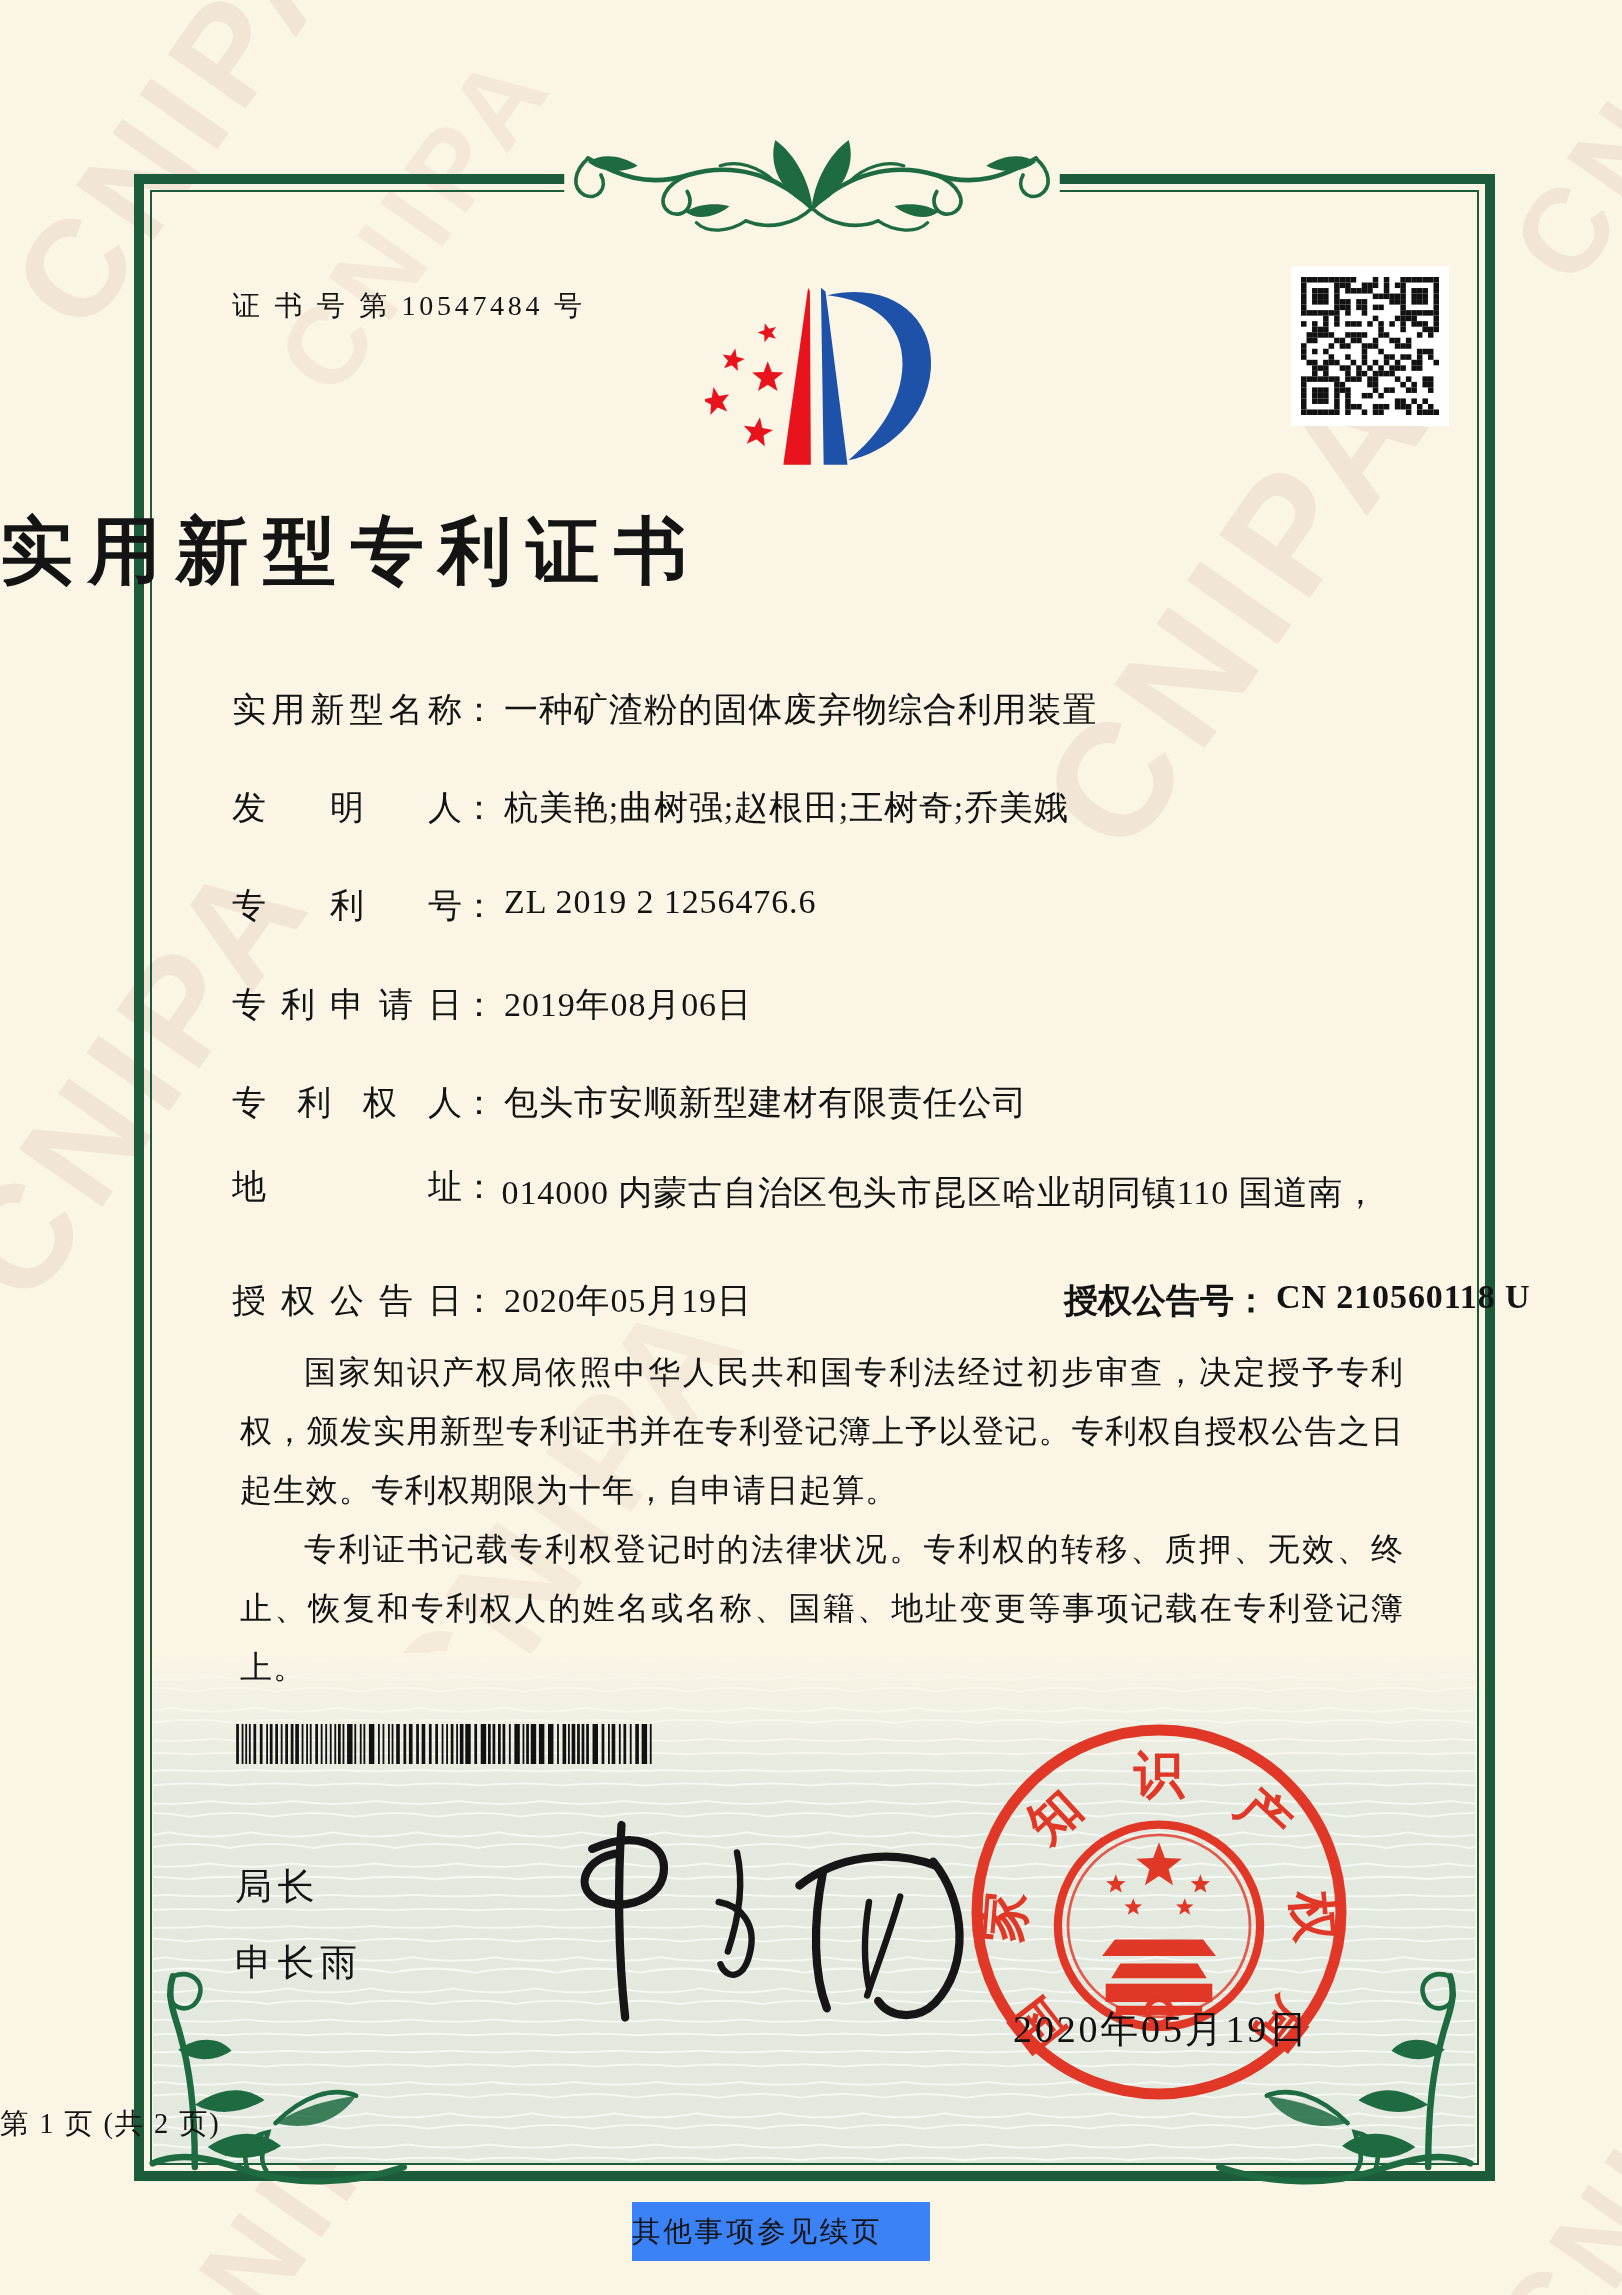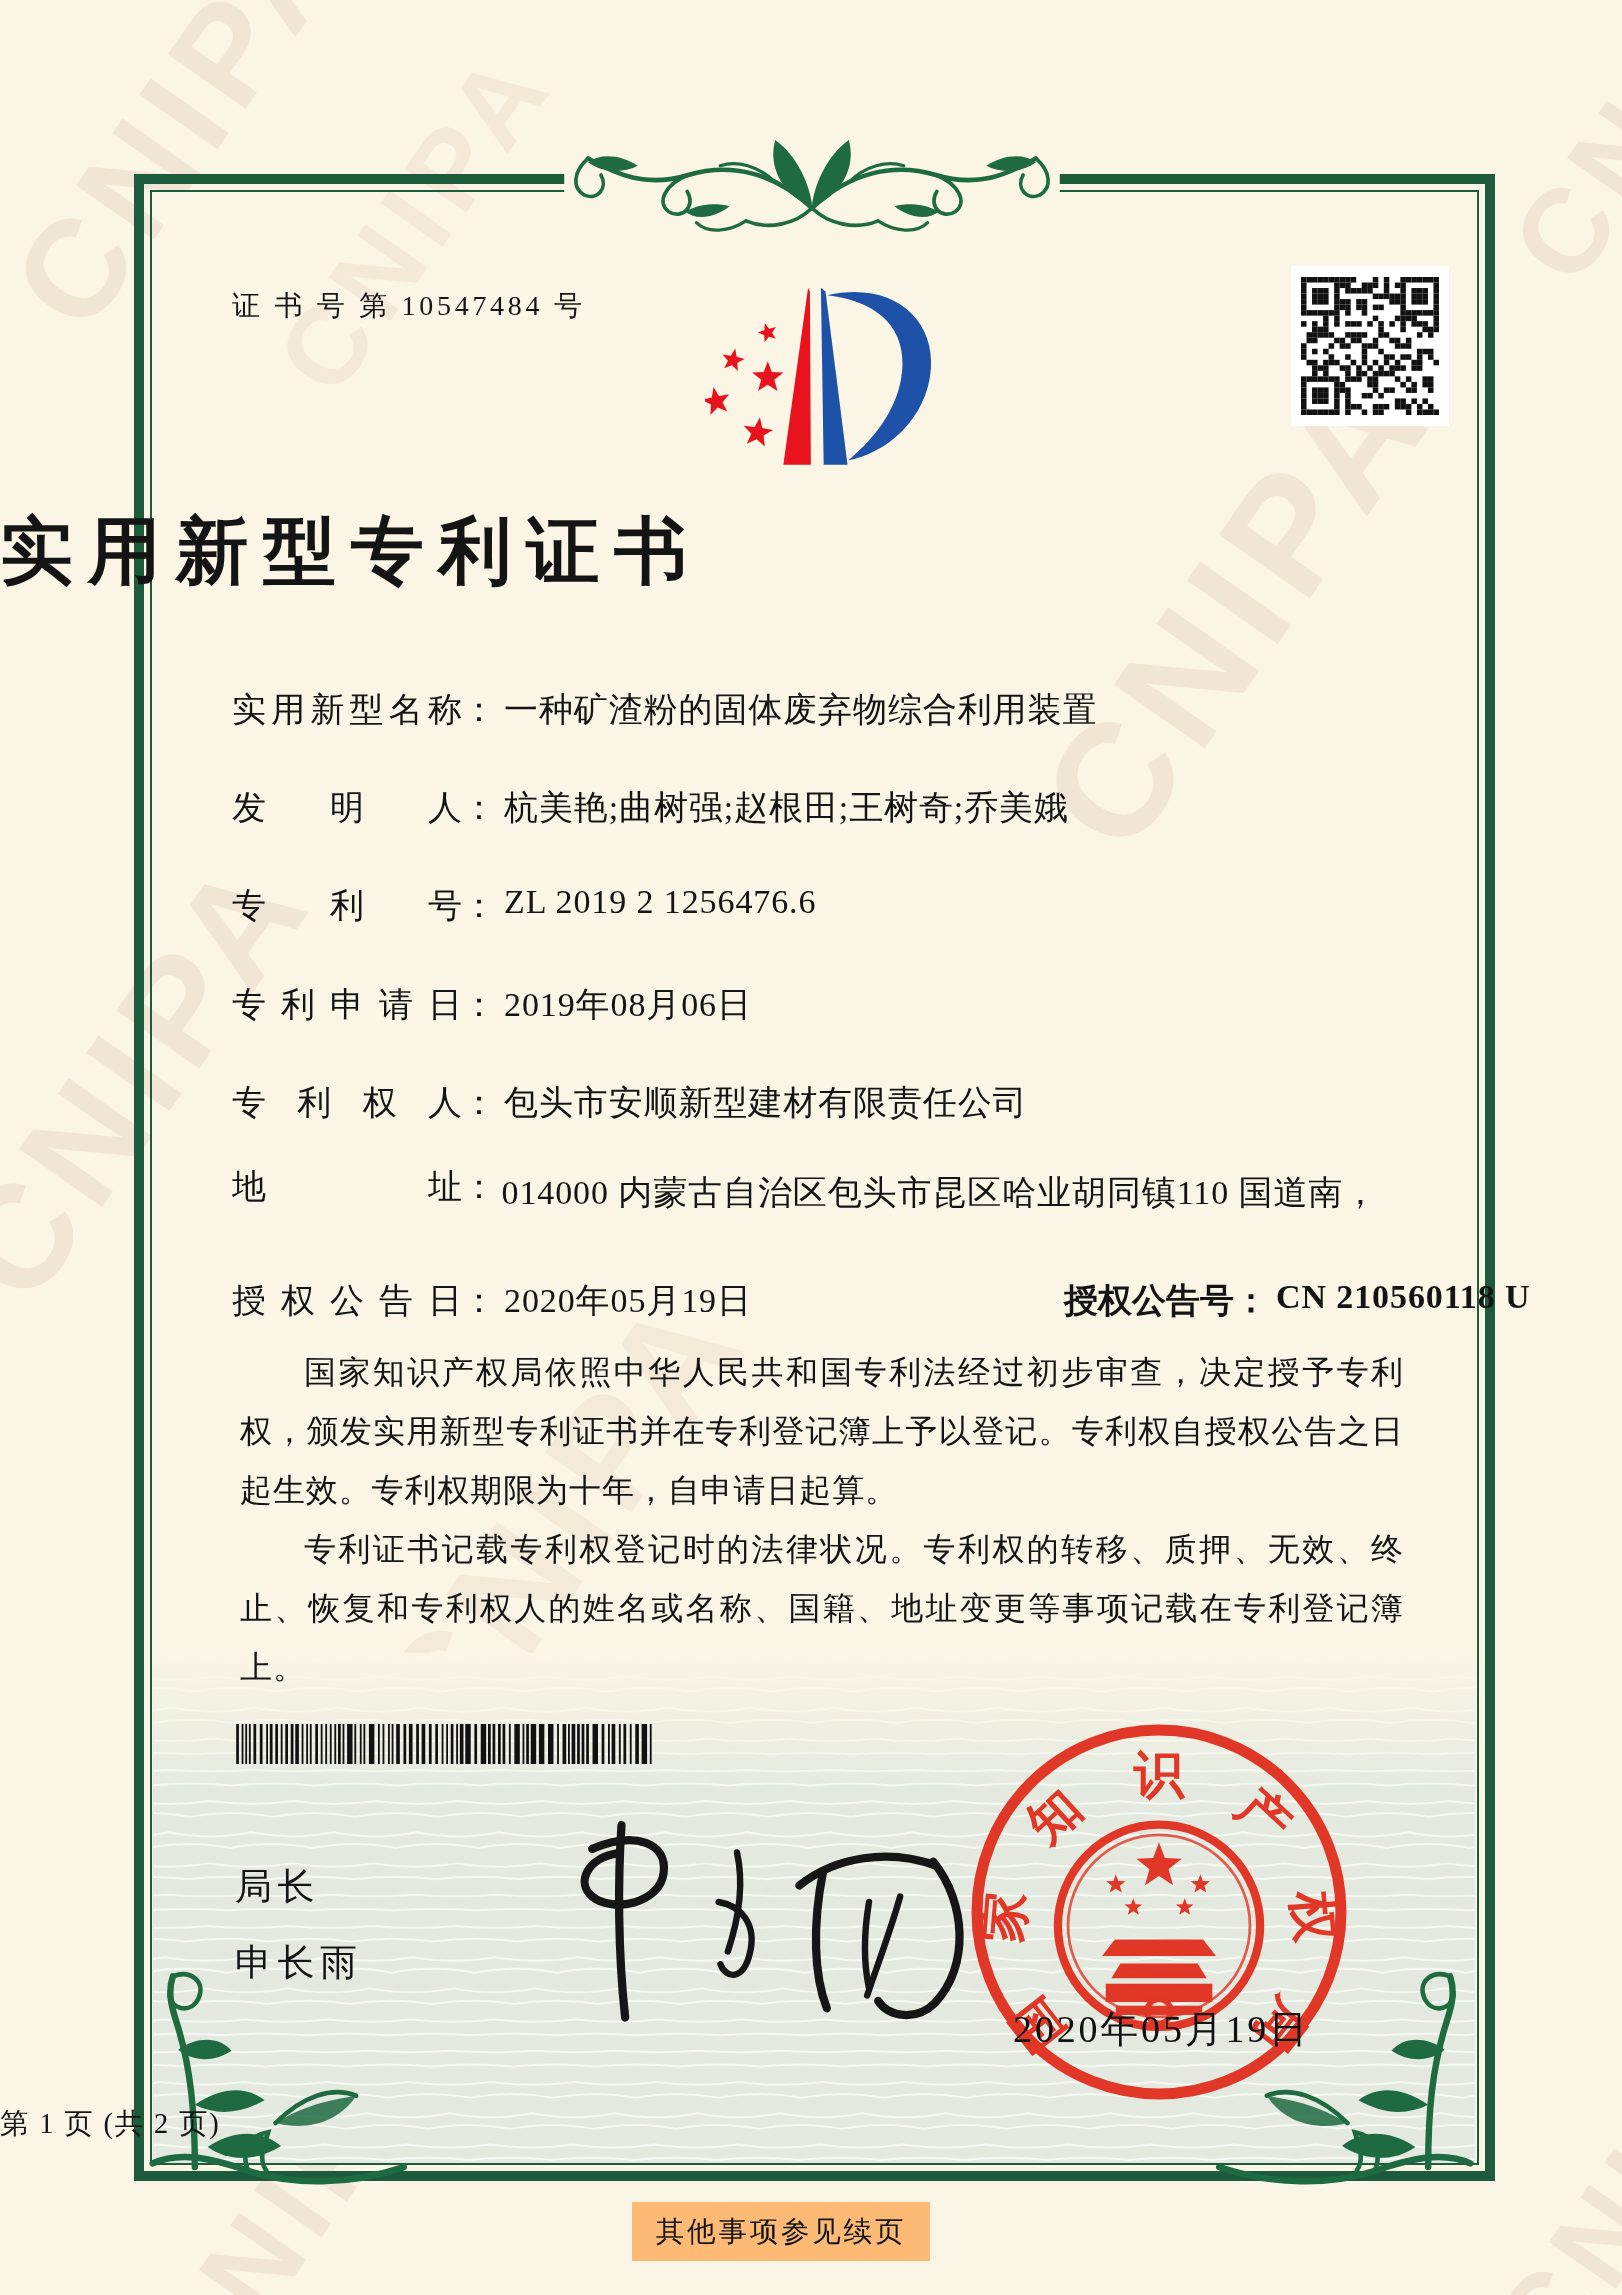--- a/index.html
+++ b/index.html
@@ -60,22 +60,22 @@
   
   .barcode{position:absolute;left:234px;top:1724px;z-index:5;}
   .director{position:absolute;left:235px;top:1862px;z-index:5;
     font-family:"Liberation Sans","DejaVu Sans",sans-serif;font-size:37px;letter-spacing:5.5px;}
   .director div{margin-bottom:26px;}
   .sig{position:absolute;left:500px;top:1814px;z-index:5;}
   .seal{position:absolute;left:966px;top:1719px;z-index:6;opacity:0.93;}
   .seal-date{position:absolute;left:987px;top:2004px;width:349px;text-align:center;
     font-size:38px;letter-spacing:2.8px;z-index:7;color:#111;}
   .page-no{position:absolute;left:0;top:2105px;width:1623px;text-align:left;font-size:28.5px;z-index:5;letter-spacing:1.8px;}
-  .cont-box{position:absolute;left:632px;top:2202px;width:298px;height:59px;background:#fdba74;z-index:5;
-    text-align:center;line-height:59px;font-size:28.5px;letter-spacing:2.8px;}
+  .cont-box{position:absolute;left:632px;top:2202px;width:298px;height:59px;background:#3b82f6;z-index:5;
+    line-height:59px;font-size:28.5px;letter-spacing:2.8px;}
 </style>
 </head>
 <body>
 
 <div class="page">
 
   <span class="wm" style="left:-55px;top:37px;font-size:138px;">CNIPA</span>
   <span class="wm" style="left:220px;top:156px;font-size:110px;opacity:.75;">CNIPA</span>
   <span class="wm" style="left:964px;top:514px;font-size:161px;">CNIPA</span>
   <span class="wm" style="left:-119px;top:992px;font-size:147px;">CNIPA</span>

